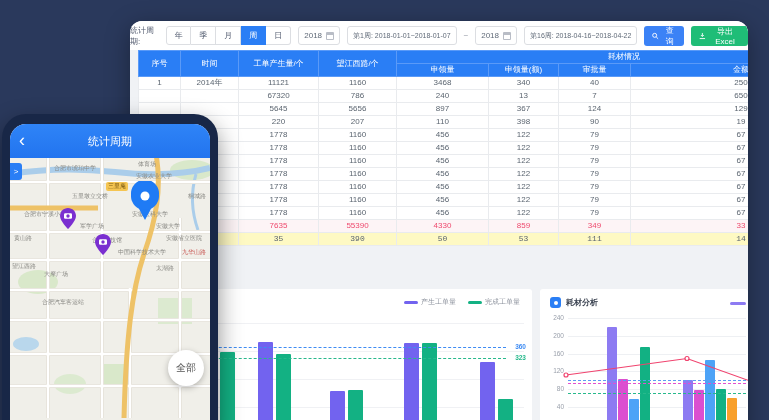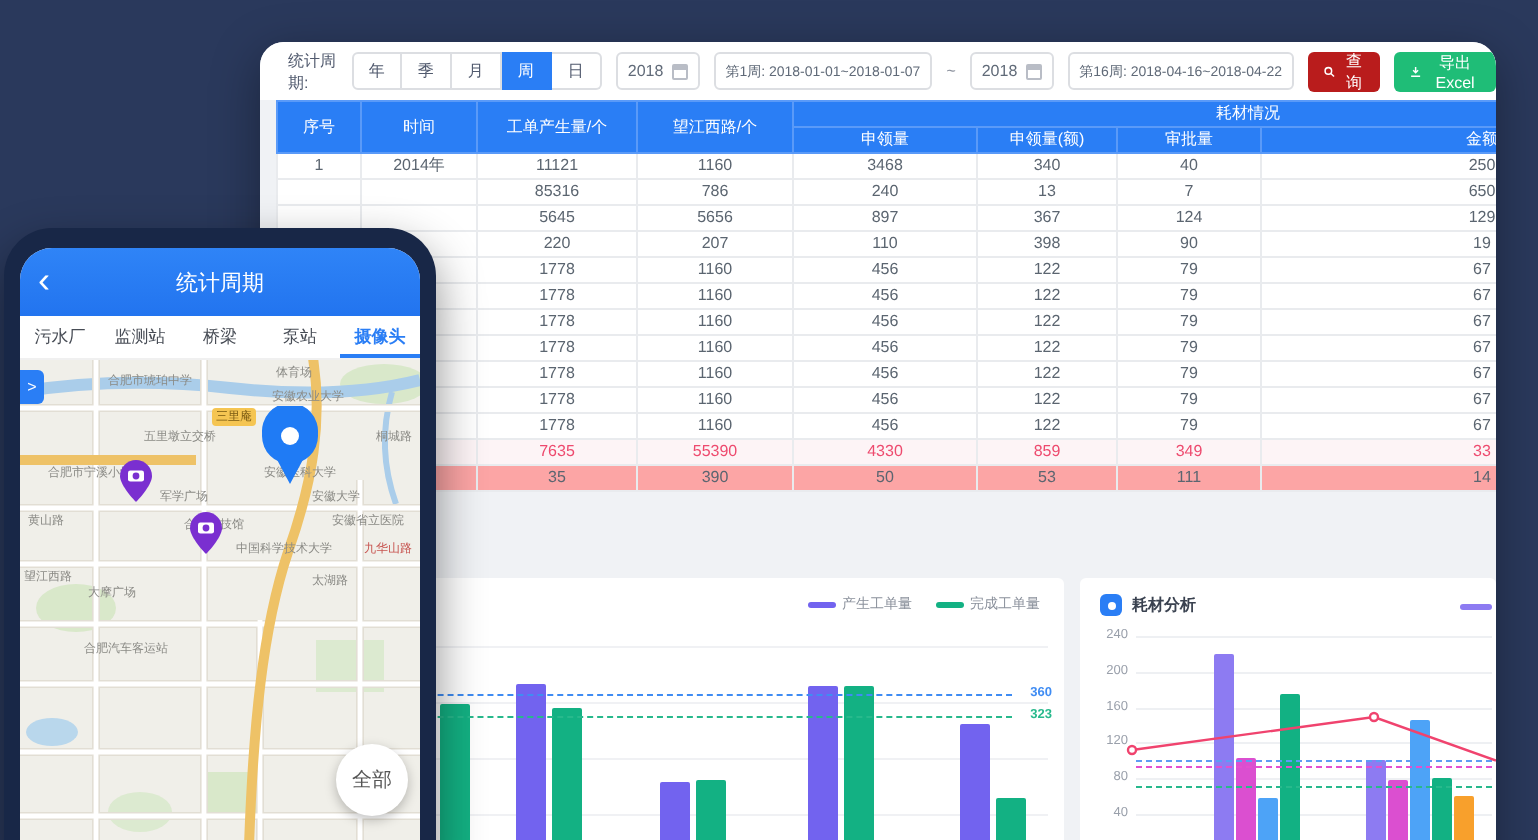--- a/index.html
+++ b/index.html
@@ -5,46 +5,46 @@
   html,body{margin:0;padding:0;background:#1e2a47;}
   *{box-sizing:border-box;font-family:"Liberation Sans","DejaVu Sans",sans-serif;}
   .stage{position:relative;width:769px;height:420px;background:#2a395c;overflow:hidden;}
 
   
   .window{position:absolute;left:130px;top:21px;width:618px;height:440px;background:#f0f2f5;
           border-radius:12px 12px 0 0;overflow:hidden;box-shadow:0 6px 24px rgba(0,0,0,.35);}
   .crumb-bar{height:18px;background:#fff;display:flex;align-items:center;border-bottom:1px solid #eef0f3;}
   .crumb-accent{width:3px;height:10px;background:#2a7ef5;margin:0 6px 0 12px;}
   .crumb-text{font-size:9px;color:#17233d;font-weight:bold;}
-  .filter-bar{height:29px;background:#fff;display:flex;align-items:center;gap:7px;padding-left:14px;}
+  .filter-bar{height:29px;background:#fff;display:flex;align-items:center;gap:7px;}
   .f-label{font-size:8px;color:#515a6e;}
   .seg{display:flex;}
   .seg-btn{width:25px;height:19px;line-height:17px;text-align:center;font-size:8px;color:#515a6e;
            background:#fff;border:1px solid #dcdee2;border-left:none;cursor:pointer;}
   .seg-btn:first-child{border-left:1px solid #dcdee2;border-radius:3px 0 0 3px;}
   .seg-btn:last-child{border-radius:0 3px 3px 0;}
   .seg-btn.active{background:#2a7ef5;border-color:#2a7ef5;color:#fff;}
   .ybox{height:19px;border:1px solid #dcdee2;border-radius:3px;background:#fff;display:flex;align-items:center;
         gap:4px;padding:0 5px;font-size:8px;color:#606a78;}
   .cal{width:8px;height:8px;border:1px solid #b9bdc6;border-top:3px solid #b9bdc6;border-radius:1px;}
   .rbox{height:19px;border:1px solid #dcdee2;border-radius:3px;background:#fff;display:flex;align-items:center;
         padding:0 5px;font-size:7px;color:#606a78;white-space:nowrap;}
   .tilde{font-size:8px;color:#8a909c;}
   .btn{height:20px;border:none;border-radius:3px;color:#fff;font-size:8px;display:flex;align-items:center;
        gap:4px;padding:0 8px;cursor:pointer;}
-  .btn-query{background:#b91c1c;justify-content:center;}
+  .btn-query{background:#3b82f6;justify-content:center;}
   .btn-excel{background:#1fbd77;}
 
   
   table.grid{border-collapse:collapse;table-layout:fixed;width:713px;background:#fff;margin-left:8px;}
   .grid th,.grid td{border:1px solid #e9ebee;font-size:8px;height:12px;line-height:12px;padding:0;
        text-align:center;color:#5b6570;font-weight:normal;overflow:hidden;white-space:nowrap;}
   .grid thead th{background:#2a7ef5;color:#fff;border-color:#5a9af8;}
   .grid tr.total td{background:#fdf4f6;color:#ee4a6e;}
-  .grid tr.avg td{background:#fca5a5;}
+  .grid tr.avg td{background:#fef9c3;font-family:Liberation Mono, monospace;}
 
   
   .charts{position:absolute;left:0;top:268px;width:618px;height:172px;}
   .panel{position:absolute;top:0;background:#fff;border-radius:3px;height:172px;}
   .panel.pl{left:8px;width:394px;}
   .panel.pr{left:410px;width:208px;}
   .legend{position:absolute;top:8px;right:12px;display:flex;gap:12px;align-items:center;}
   .leg-item{display:flex;align-items:center;gap:3px;font-size:7px;color:#8b919c;cursor:pointer;}
   .leg-pill{width:14px;height:3px;border-radius:2px;}
   .gline{position:absolute;left:6px;right:8px;height:0;border-top:1px solid #f0f1f4;}
@@ -158,21 +158,21 @@
             <td>11121</td>
             <td>1160</td>
             <td>3468</td>
             <td>340</td>
             <td>40</td>
             <td>250</td>
           </tr>
           <tr>
             <td></td>
             <td></td>
-            <td>85316</td>
+            <td>67320</td>
             <td>786</td>
             <td>240</td>
             <td>13</td>
             <td>7</td>
             <td>650</td>
           </tr>
           <tr>
             <td></td>
             <td></td>
             <td>5645</td>
@@ -353,27 +353,20 @@
         </div>
     </div>
   </div>
 
   <div class="phone">
     <div class="screen">
       <div class="p-header">
         <span class="p-back">‹</span>
         <span class="p-title">统计周期</span>
       </div>
-      <div class="p-tabs" id="ptabs">
-          <div class="p-tab">污水厂</div>
-          <div class="p-tab">监测站</div>
-          <div class="p-tab">桥梁</div>
-          <div class="p-tab">泵站</div>
-          <div class="p-tab active">摄像头</div>
-        </div>
       <div class="map" id="map">
         <svg width="200" height="260" viewBox="0 0 200 260" style="position:absolute;left:0;top:0">
           <rect width="200" height="260" fill="#f0efe9"></rect>
           <ellipse cx="28" cy="124" rx="20" ry="12" fill="#d9e8ca"></ellipse>
           <rect x="148" y="140" width="34" height="26" fill="#dcead0"></rect>
           <rect x="92" y="206" width="26" height="20" fill="#d9e8ca"></rect>
           <ellipse cx="182" cy="12" rx="22" ry="10" fill="#d9e8ca"></ellipse>
           <ellipse cx="60" cy="226" rx="16" ry="10" fill="#dcead0"></ellipse>
           <path d="M0,16 Q50,8 105,14 T200,10" stroke="#aacdea" stroke-width="6" fill="none"></path>
           <path d="M186,16 q-8,28 2,56" stroke="#aacdea" stroke-width="3" fill="none"></path>

